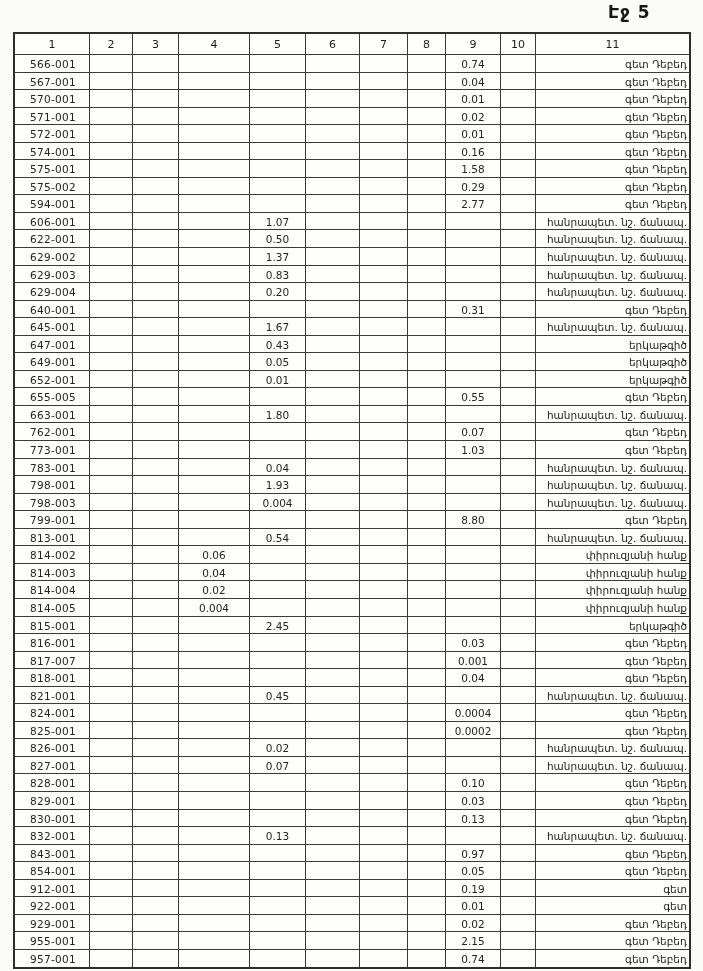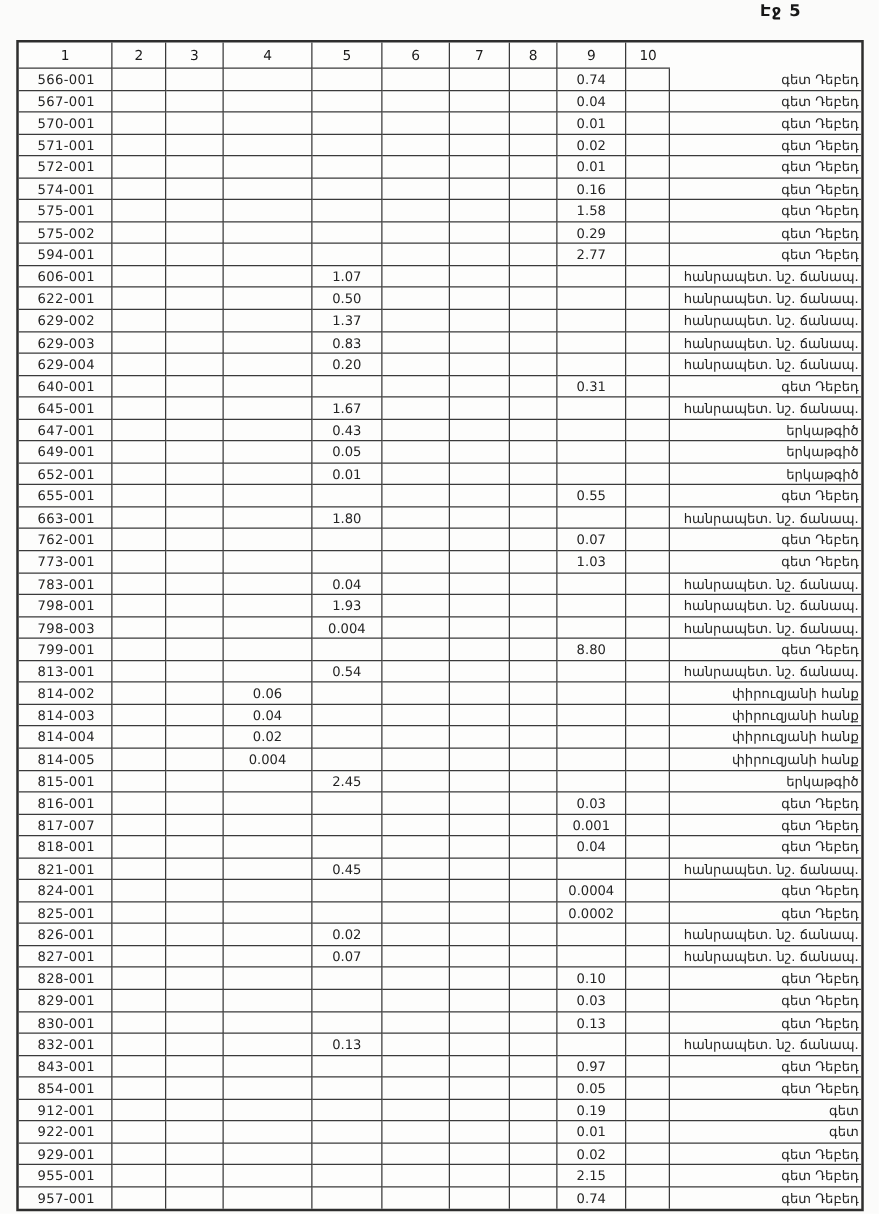--- a/index.html
+++ b/index.html
@@ -7,21 +7,21 @@
     width:703px;height:971px;
     background:#fbfbfa;
     font-family:"DejaVu Sans",sans-serif;
     color:#1f1f1f;
     position:relative;
     overflow:hidden;
   }
   .page-label{
     position:absolute;
     top:2px;left:608px;
-    font-size:13px;
+    font-size:17px;
     font-weight:bold;
     letter-spacing:1px;
     color:#171717;
   }
   .scan-table{
     position:absolute;
     left:13px;top:32px;
     width:678px;
     border:2px solid #2e2e2e;
     box-sizing:border-box;
@@ -67,20 +67,21 @@
       <div class="cell">1</div>
       <div class="cell">2</div>
       <div class="cell">3</div>
       <div class="cell">4</div>
       <div class="cell">5</div>
       <div class="cell">6</div>
       <div class="cell">7</div>
       <div class="cell">8</div>
       <div class="cell">9</div>
       <div class="cell">10</div>
+      <div class="cell">11</div>
     </div>
   <div id="tbody">
       <div class="row">
         <div class="cell code">566-001</div>
         <div class="cell num"></div>
         <div class="cell num"></div>
         <div class="cell num"></div>
         <div class="cell num"></div>
         <div class="cell num"></div>
         <div class="cell num"></div>
@@ -317,21 +318,21 @@
         <div class="cell num"></div>
         <div class="cell num">0.01</div>
         <div class="cell num"></div>
         <div class="cell num"></div>
         <div class="cell num"></div>
         <div class="cell num"></div>
         <div class="cell num"></div>
         <div class="cell desc">երկաթգիծ</div>
       </div>
       <div class="row">
-        <div class="cell code">655-001</div>
+        <div class="cell code">655-005</div>
         <div class="cell num"></div>
         <div class="cell num"></div>
         <div class="cell num"></div>
         <div class="cell num"></div>
         <div class="cell num"></div>
         <div class="cell num"></div>
         <div class="cell num"></div>
         <div class="cell num">0.55</div>
         <div class="cell num"></div>
         <div class="cell desc">գետ Դեբեդ</div>

